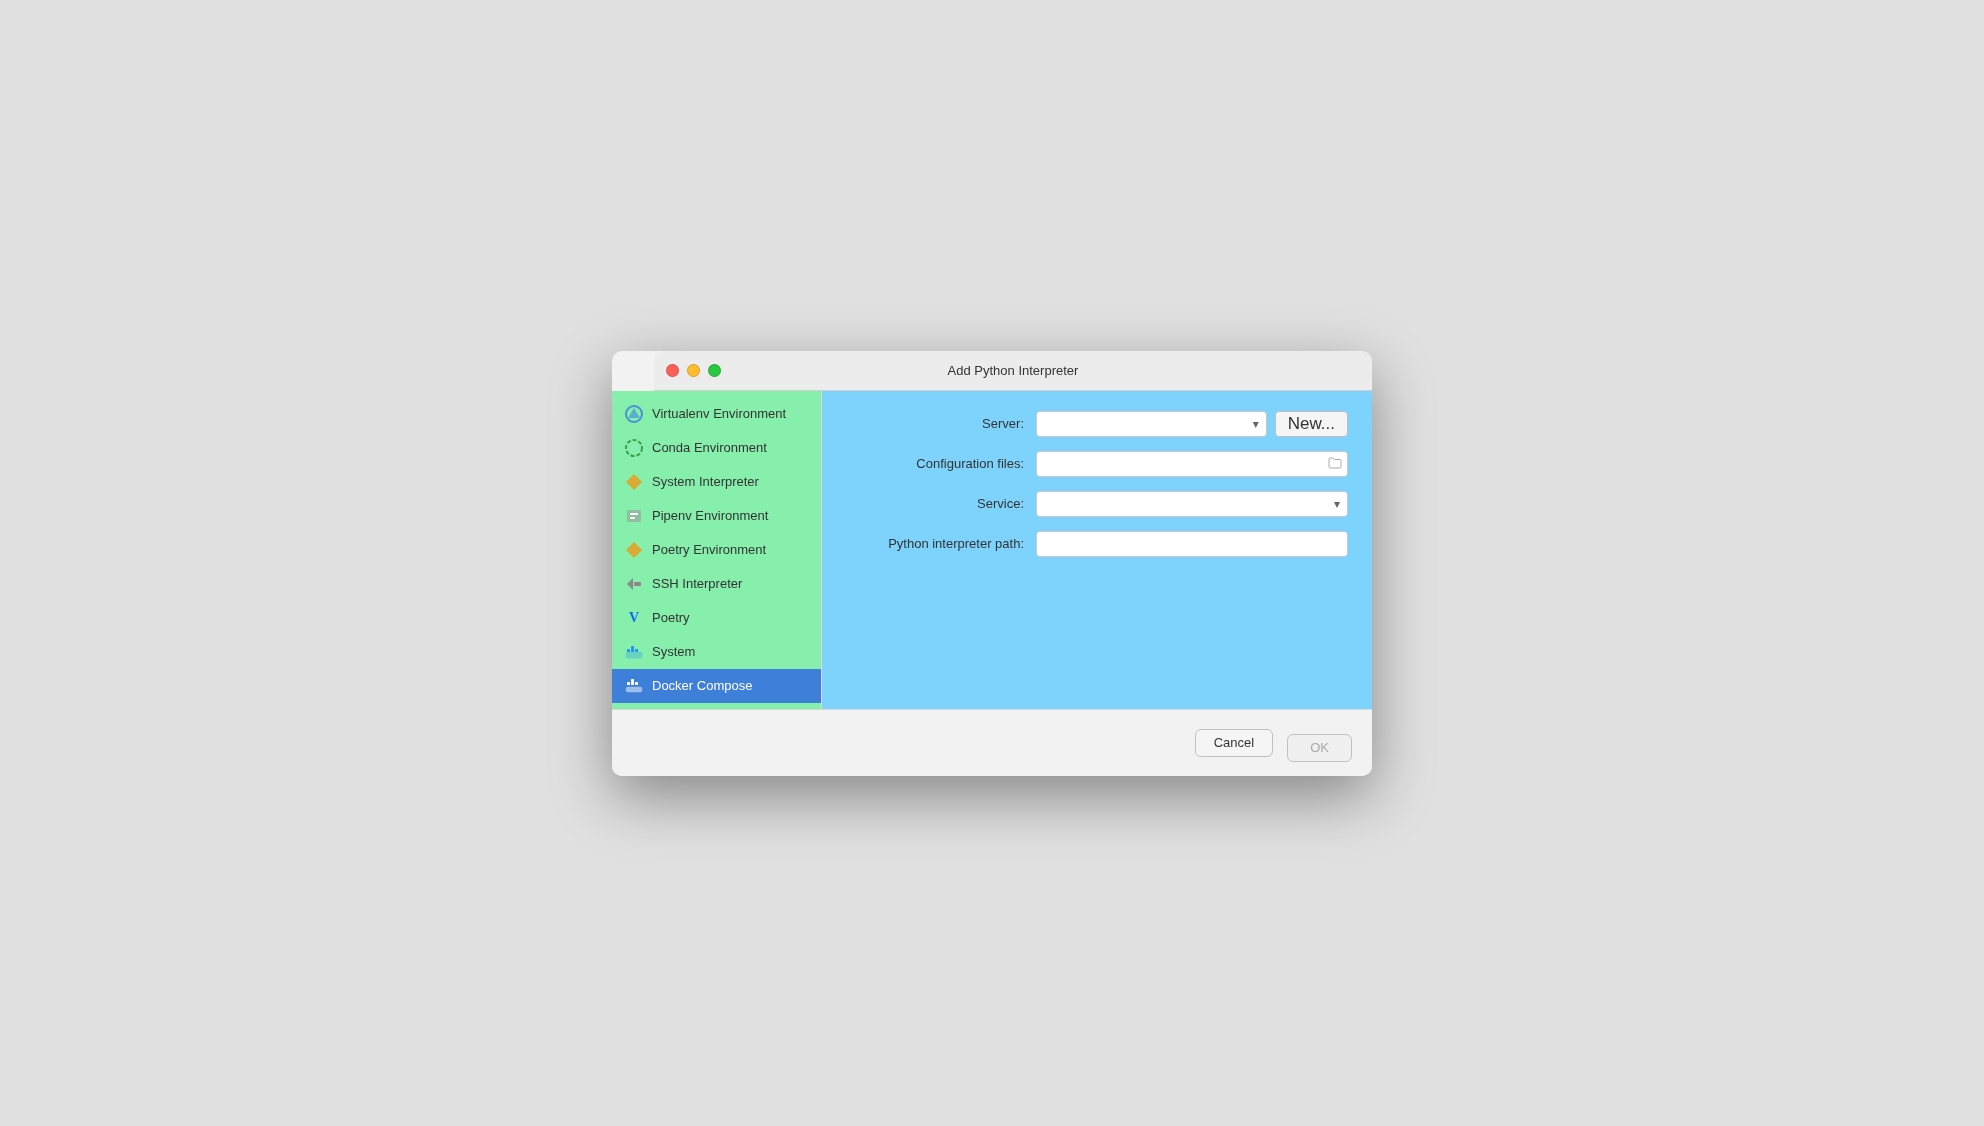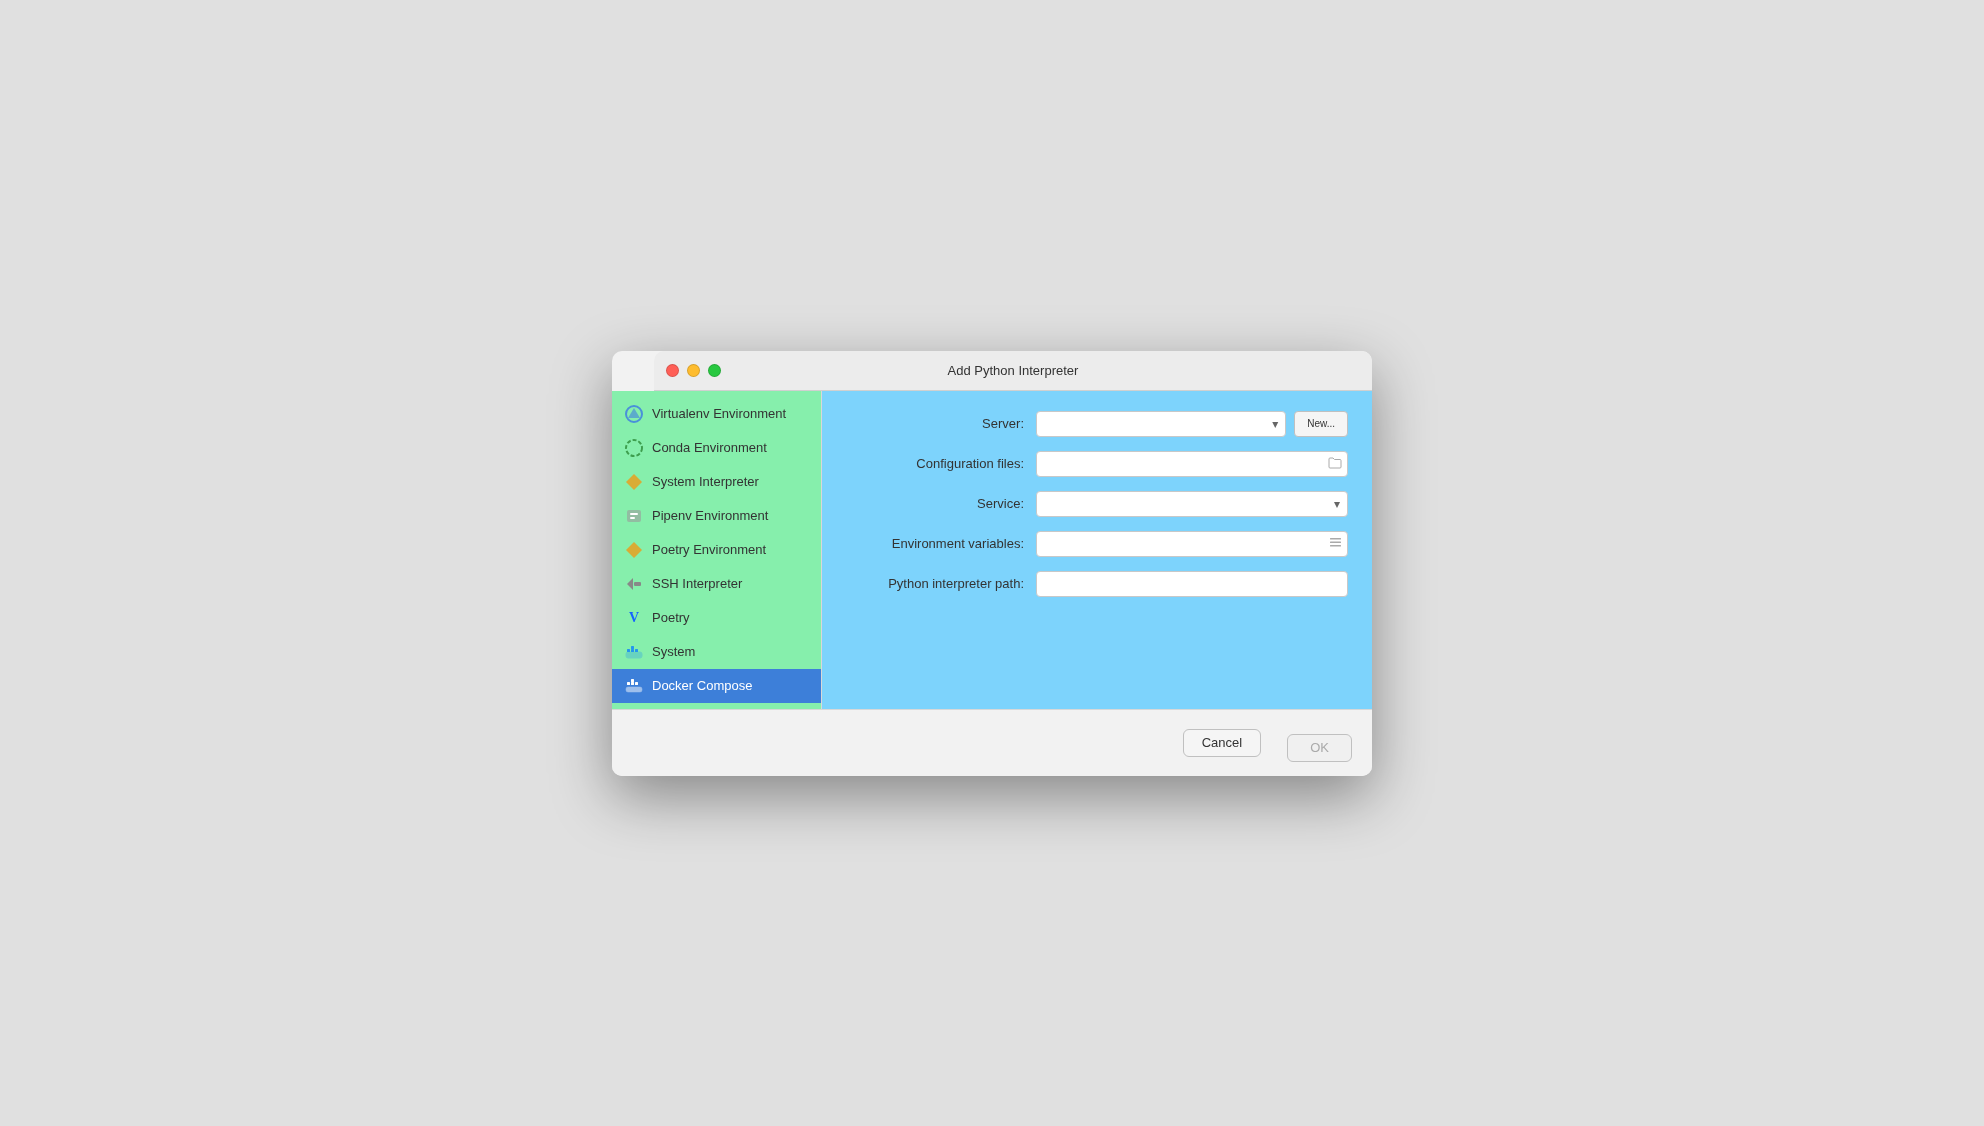--- a/index.html
+++ b/index.html
@@ -189,33 +189,33 @@
       font-size: 14px;
       pointer-events: none;
     }
 
     .btn {
       height: 26px;
       padding: 0 12px;
       border: 1px solid #c0c0c0;
       border-radius: 4px;
       background: #f5f5f5;
-      font-size: 10px;
+      font-size: 17px;
       cursor: pointer;
       color: #333;
       white-space: nowrap;
     }
 
     
     .dialog-footer {
       display: flex;
       justify-content: flex-end;
       align-items: center;
       padding: 14px 20px;
-      gap: 26px;
+      gap: 14px;
       background: #f2f2f2;
       border-top: 1px solid #d8d8d8;
     }
 
     .btn-cancel {
       height: 28px;
       padding: 0 18px;
       border: 1px solid #c0c0c0;
       border-radius: 6px;
       background: #f5f5f5;
@@ -377,35 +377,20 @@
         <label class="form-label">Service:</label>
         <div class="form-field">
           <div class="dropdown-wrapper">
             <select class="dropdown-input">
               <option value=""></option>
             </select>
           </div>
         </div>
       </div>
 
-      <div class="form-row">
-        <label class="form-label">Environment variables:</label>
-        <div class="form-field">
-          <div class="input-with-icon">
-            <input type="text" class="text-input" value="" style="">
-            <span class="input-icon">
-              <svg width="13" height="13" viewBox="0 0 13 13">
-                <rect x="1" y="2" width="11" height="1.5" rx="0.5" fill="#aaa"></rect>
-                <rect x="1" y="5.5" width="11" height="1.5" rx="0.5" fill="#aaa"></rect>
-                <rect x="1" y="9" width="11" height="1.5" rx="0.5" fill="#aaa"></rect>
-              </svg>
-            </span>
-          </div>
-        </div>
-      </div>
 
       <div class="form-row">
         <label class="form-label">Python interpreter path:</label>
         <div class="form-field">
           <input type="text" class="text-input" style="">
         </div>
       </div>
 
     </div>
   </div>

